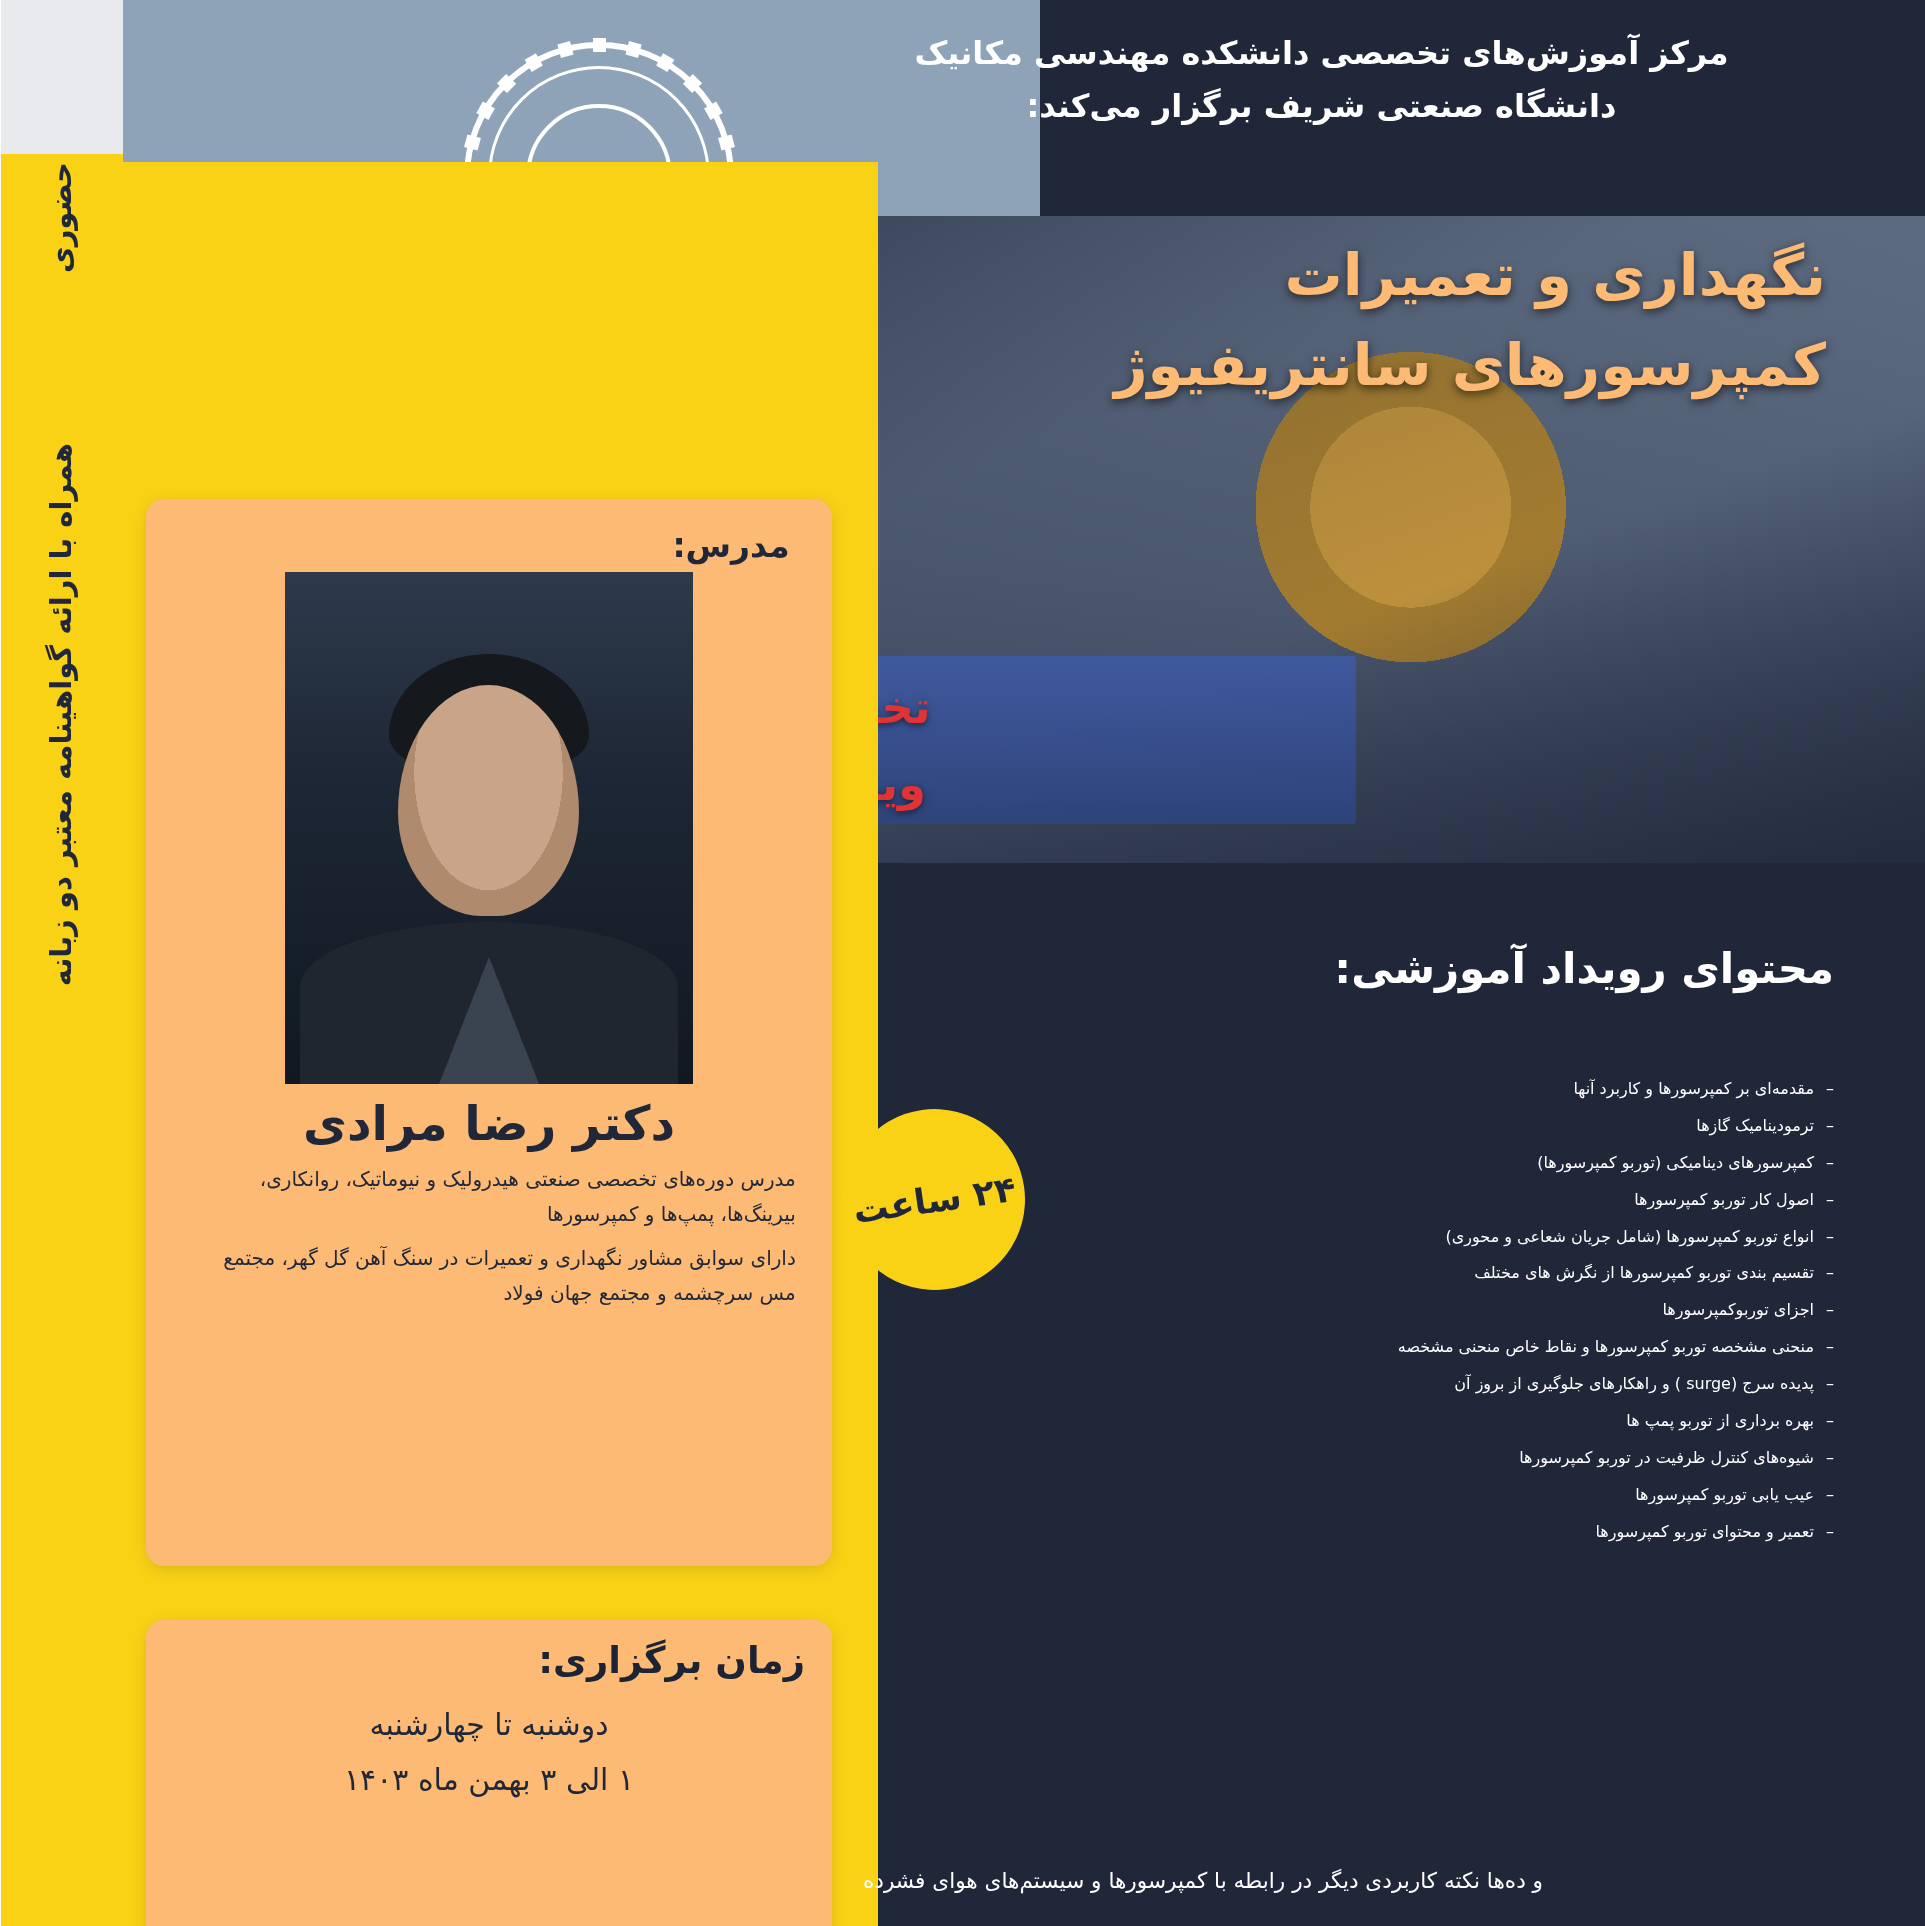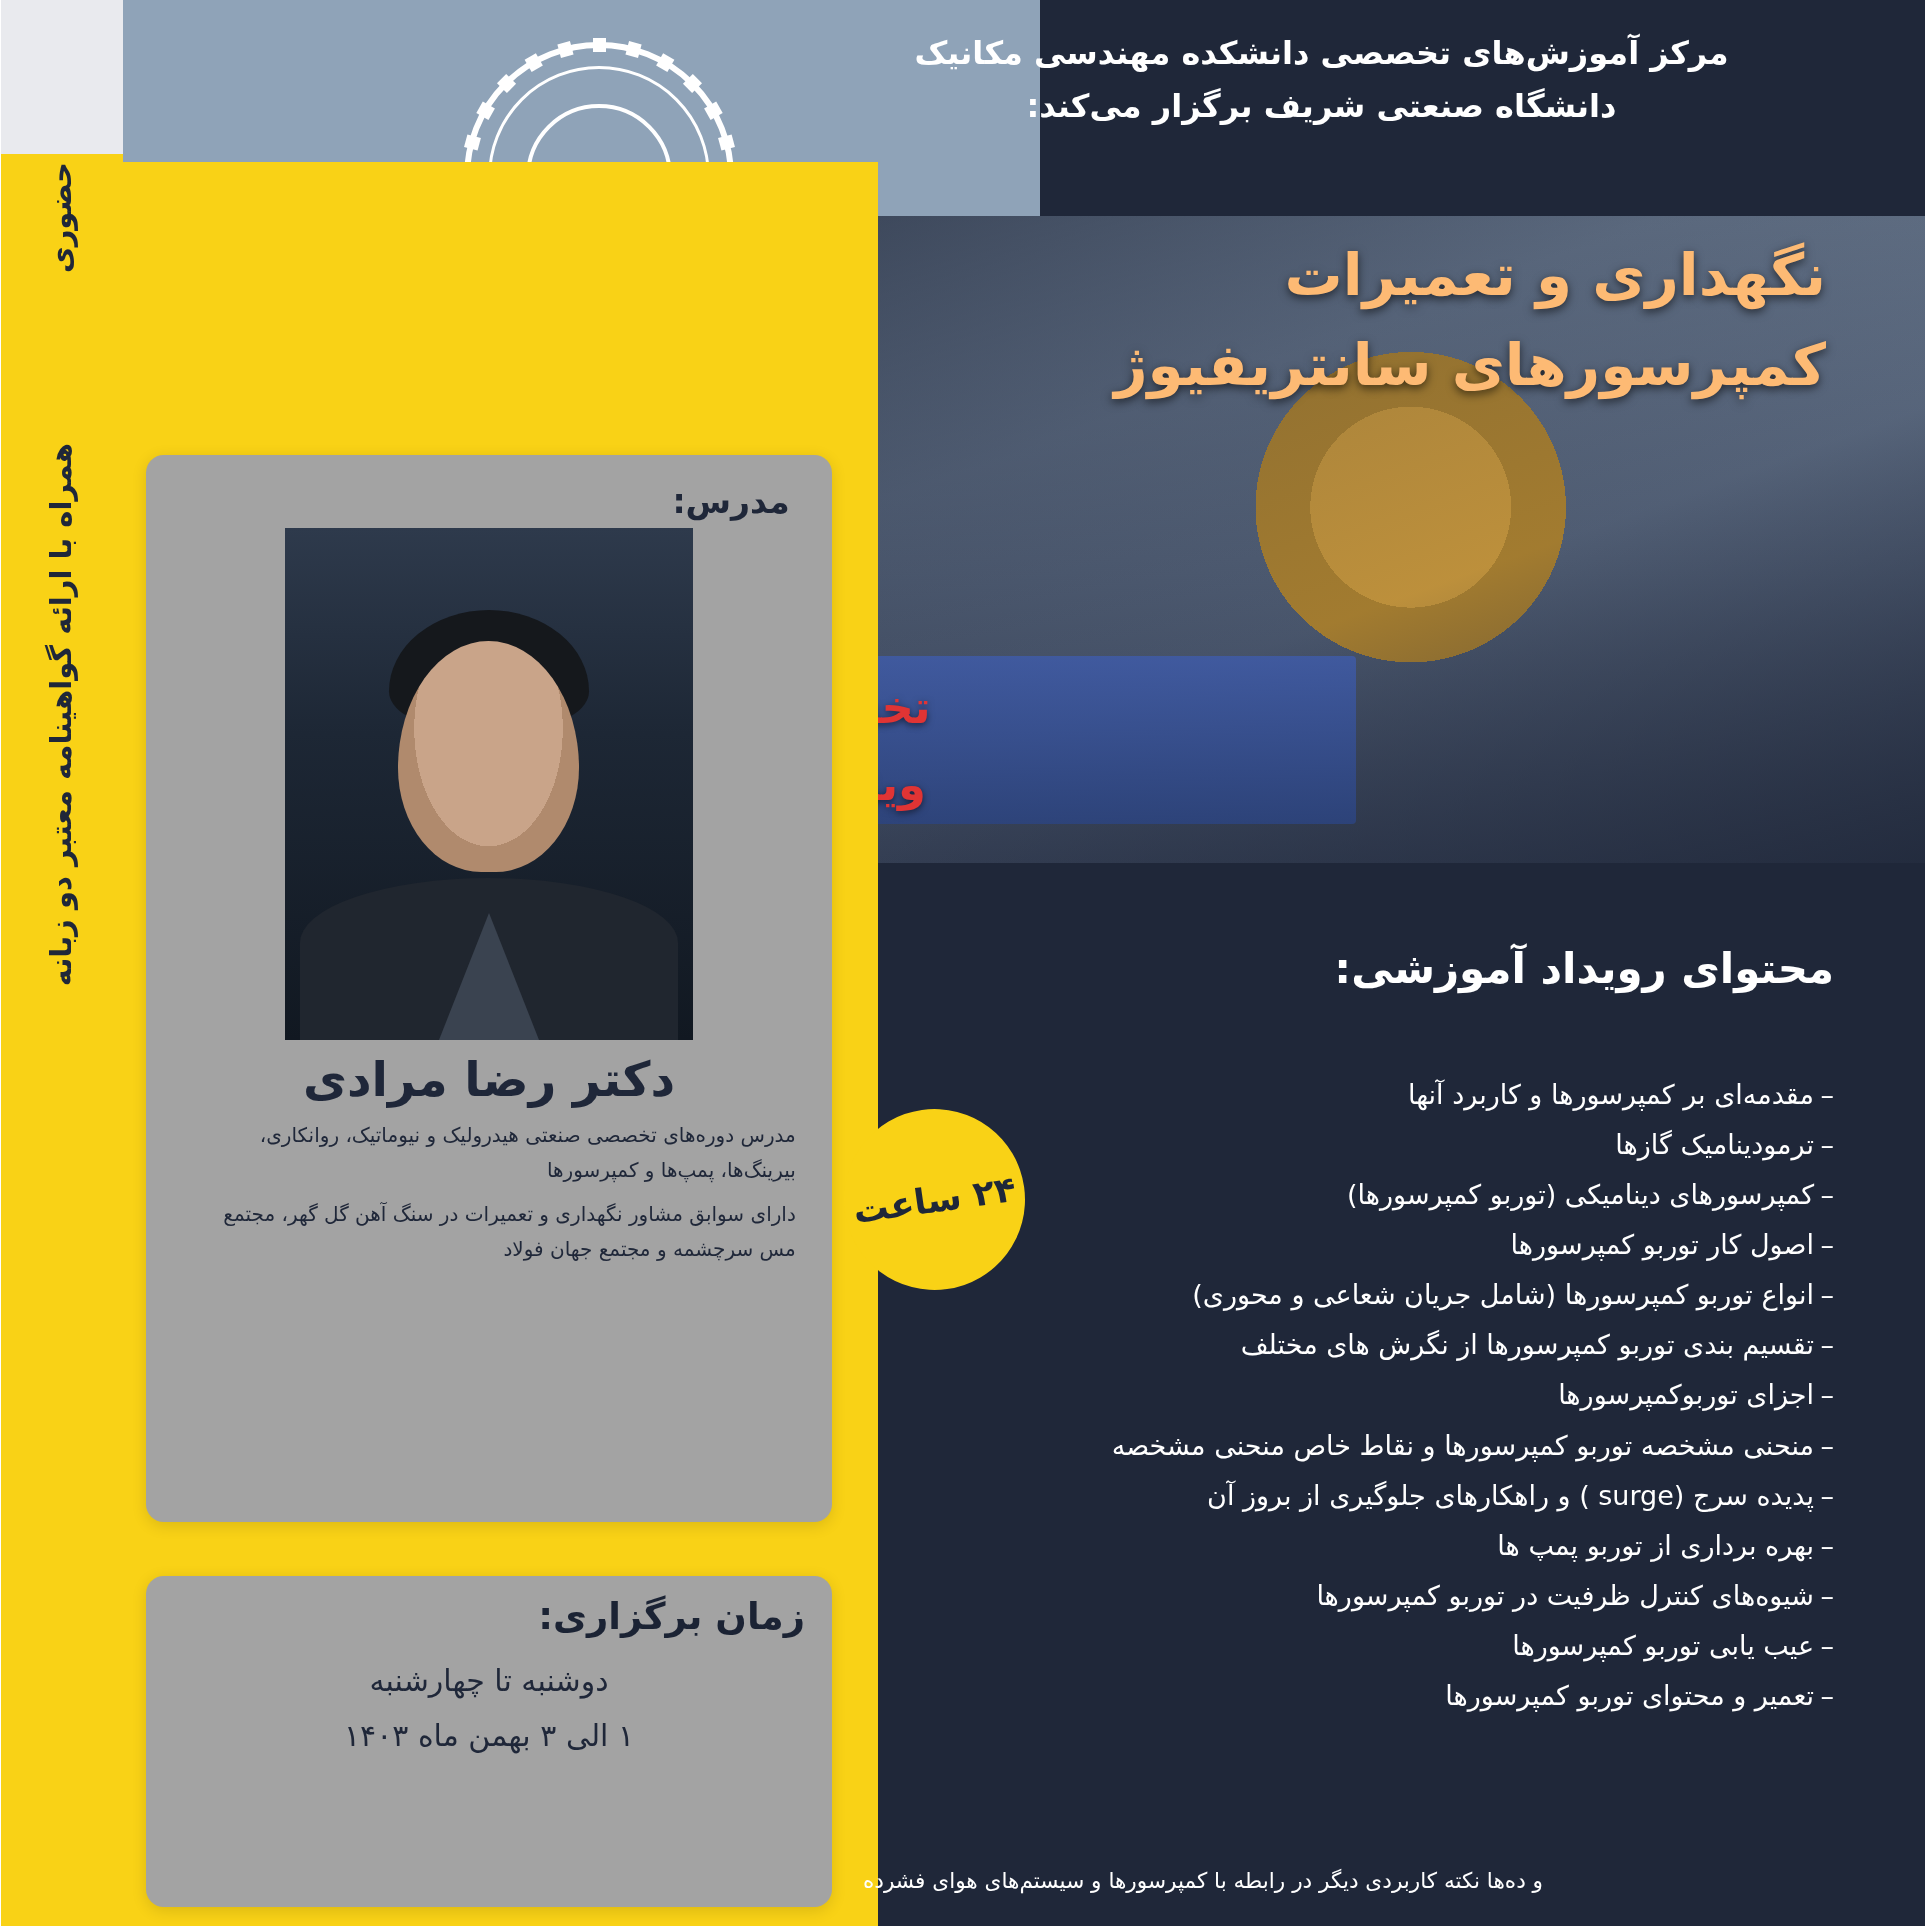--- a/index.html
+++ b/index.html
@@ -161,23 +161,24 @@
     position: absolute;
     top: 162px; left: 92px;
     width: 786px; height: 1949px;
     background: #f9d216;
     clip-path: polygon(0 0, 100% 0, 100% 100%, 0 100%);
   }
 
   
   .card {
     position: absolute;
-    background: #a3a3a3;
+    background: #fdba74;
     border-radius: 17.7px;
     box-shadow: 0 3.9px 15.4px rgba(0,0,0,.12);
+    margin-top: 44px;
   }
   .card-instructor {
     top: 455px; left: 146px;
     width: 686px; height: 1067px;
     padding: 15.4px 27px;
     text-align: center;
   }
   .card-label {
     font-size: 33px;
     font-weight: bold;
@@ -270,21 +271,21 @@
     font-weight: bold;
     display: flex; align-items: center; justify-content: center;
     transform: rotate(-8deg);
   }
   .topics {
     position: absolute;
     top: 1079px; right: 92px;
     width: 794px;
     text-align: right;
     color: #ffffff;
-    font-size: 27px;
+    font-size: 16px;
     line-height: 1.2;
   }
   .topics li {
     list-style: none;
     margin-bottom: 17.7px;
     position: relative;
     padding-right: 20px;
   }
   .topics li::before {
     content: "–";

